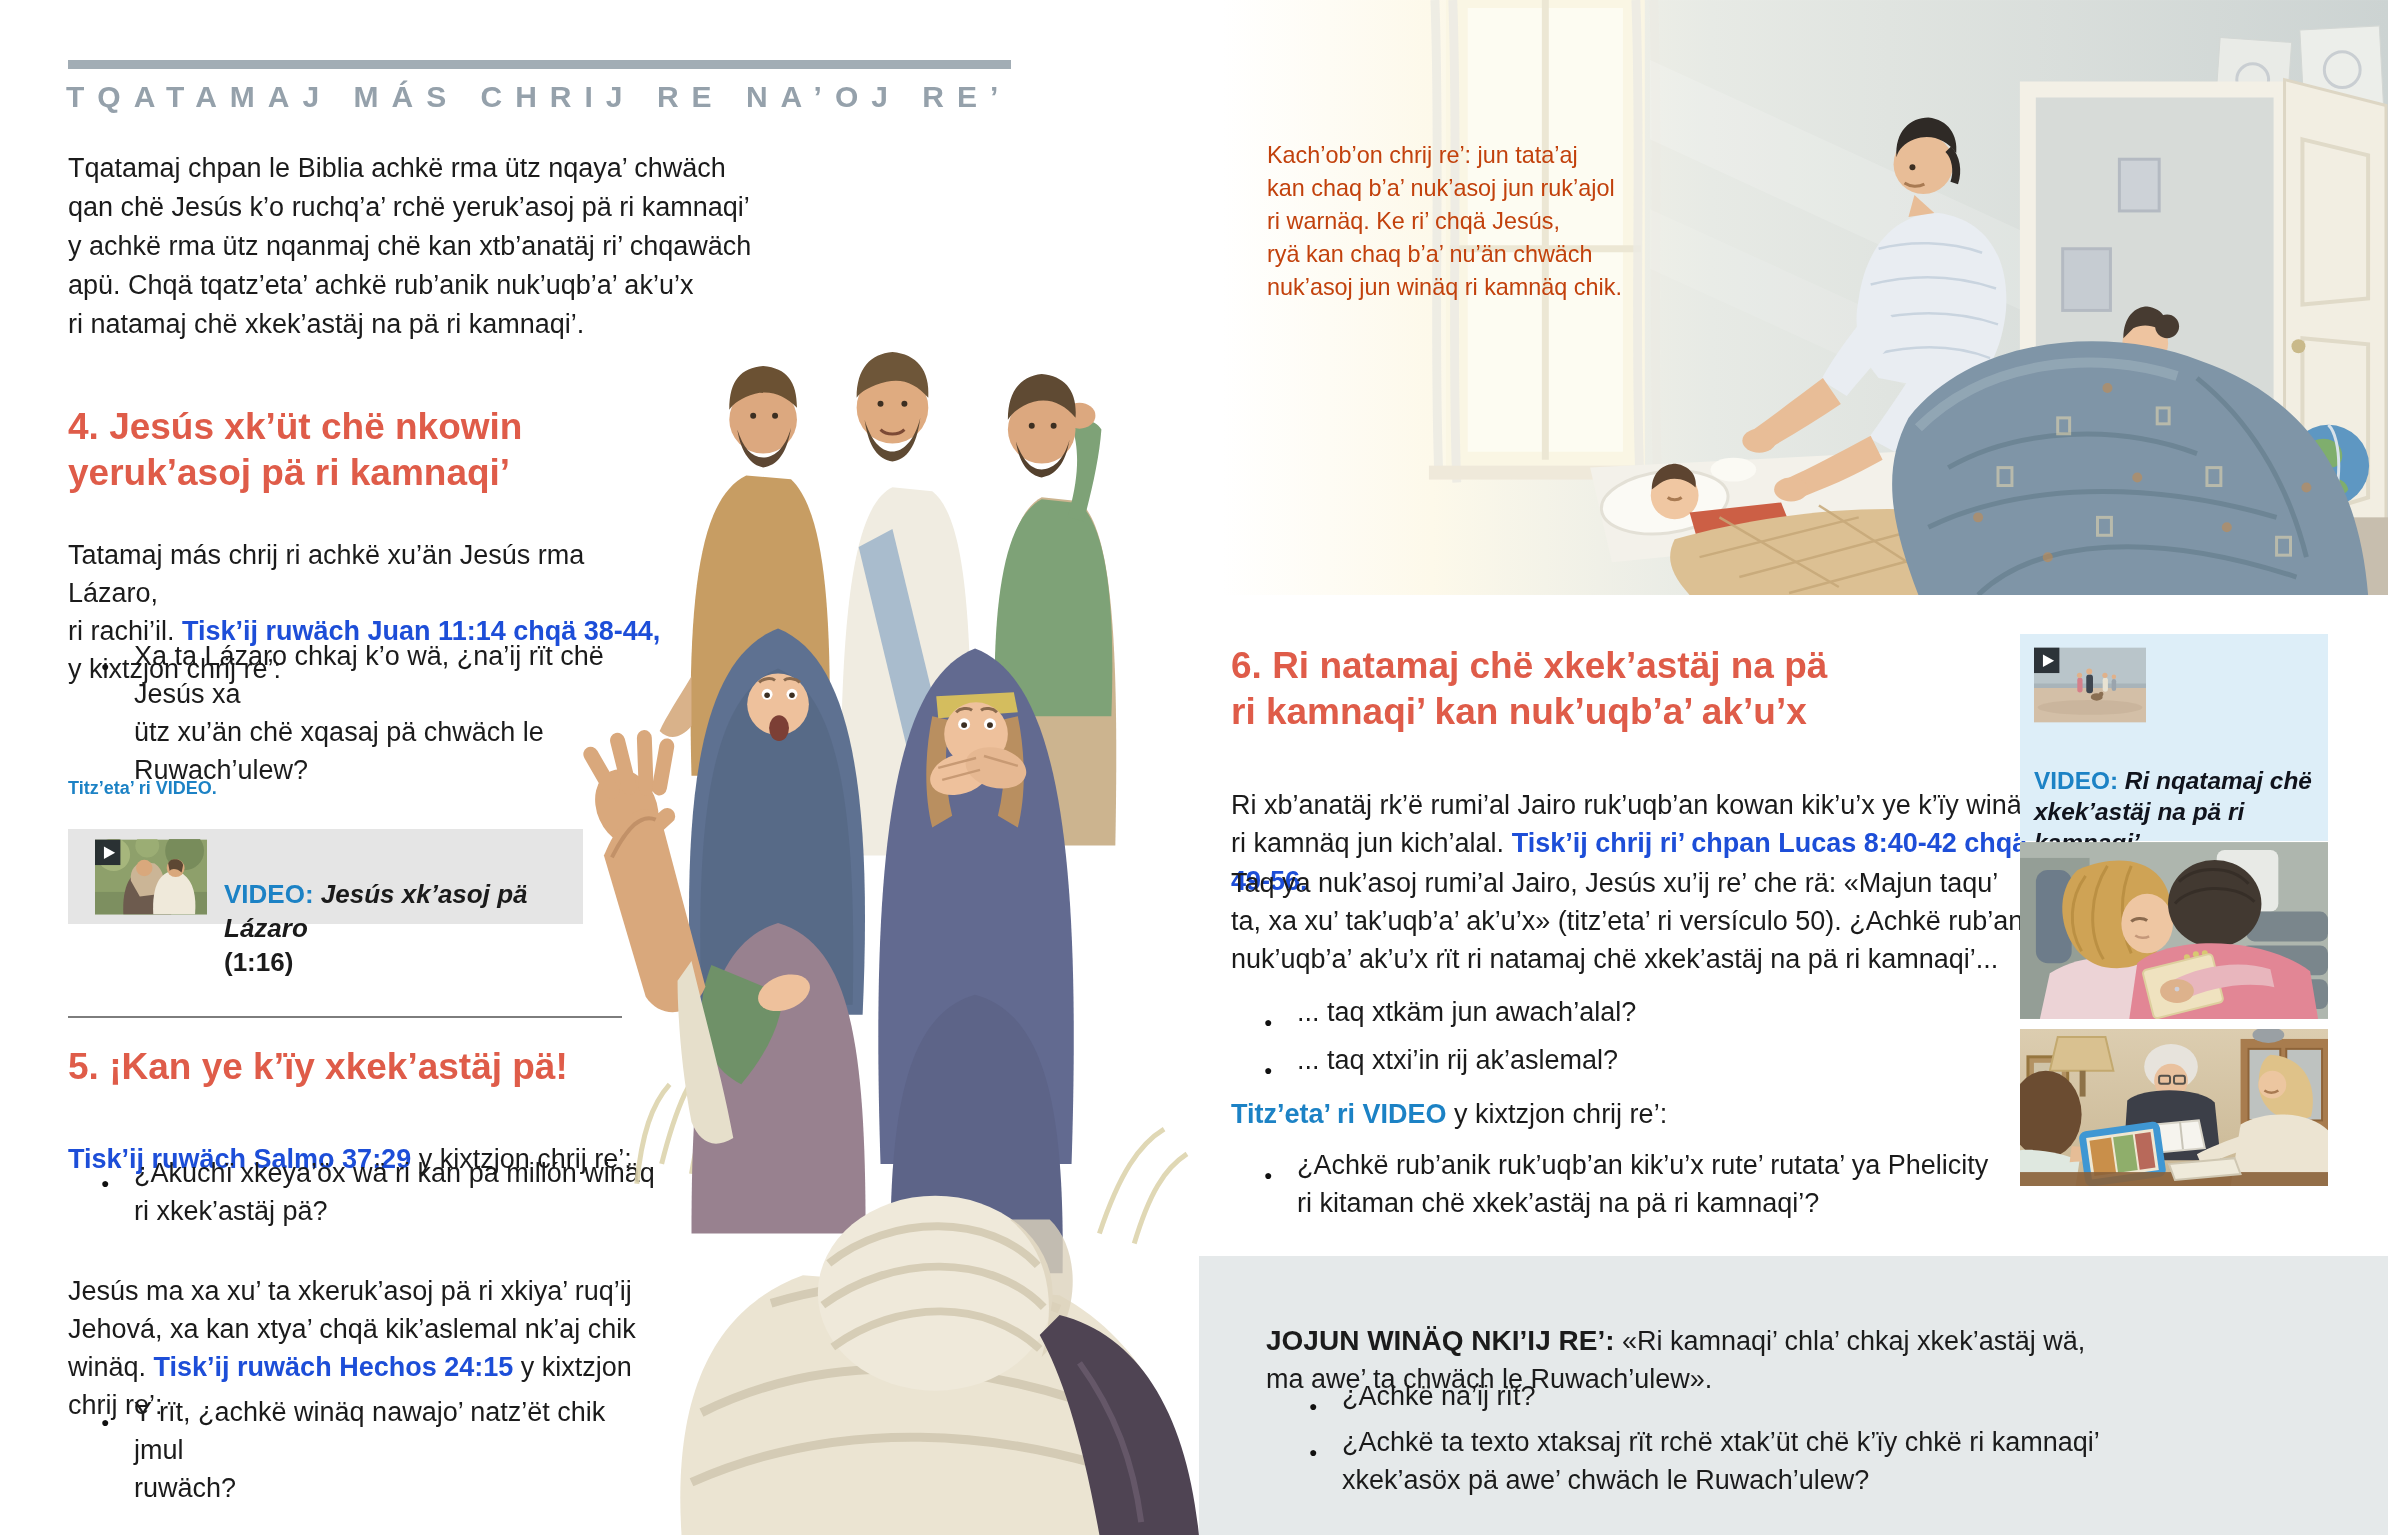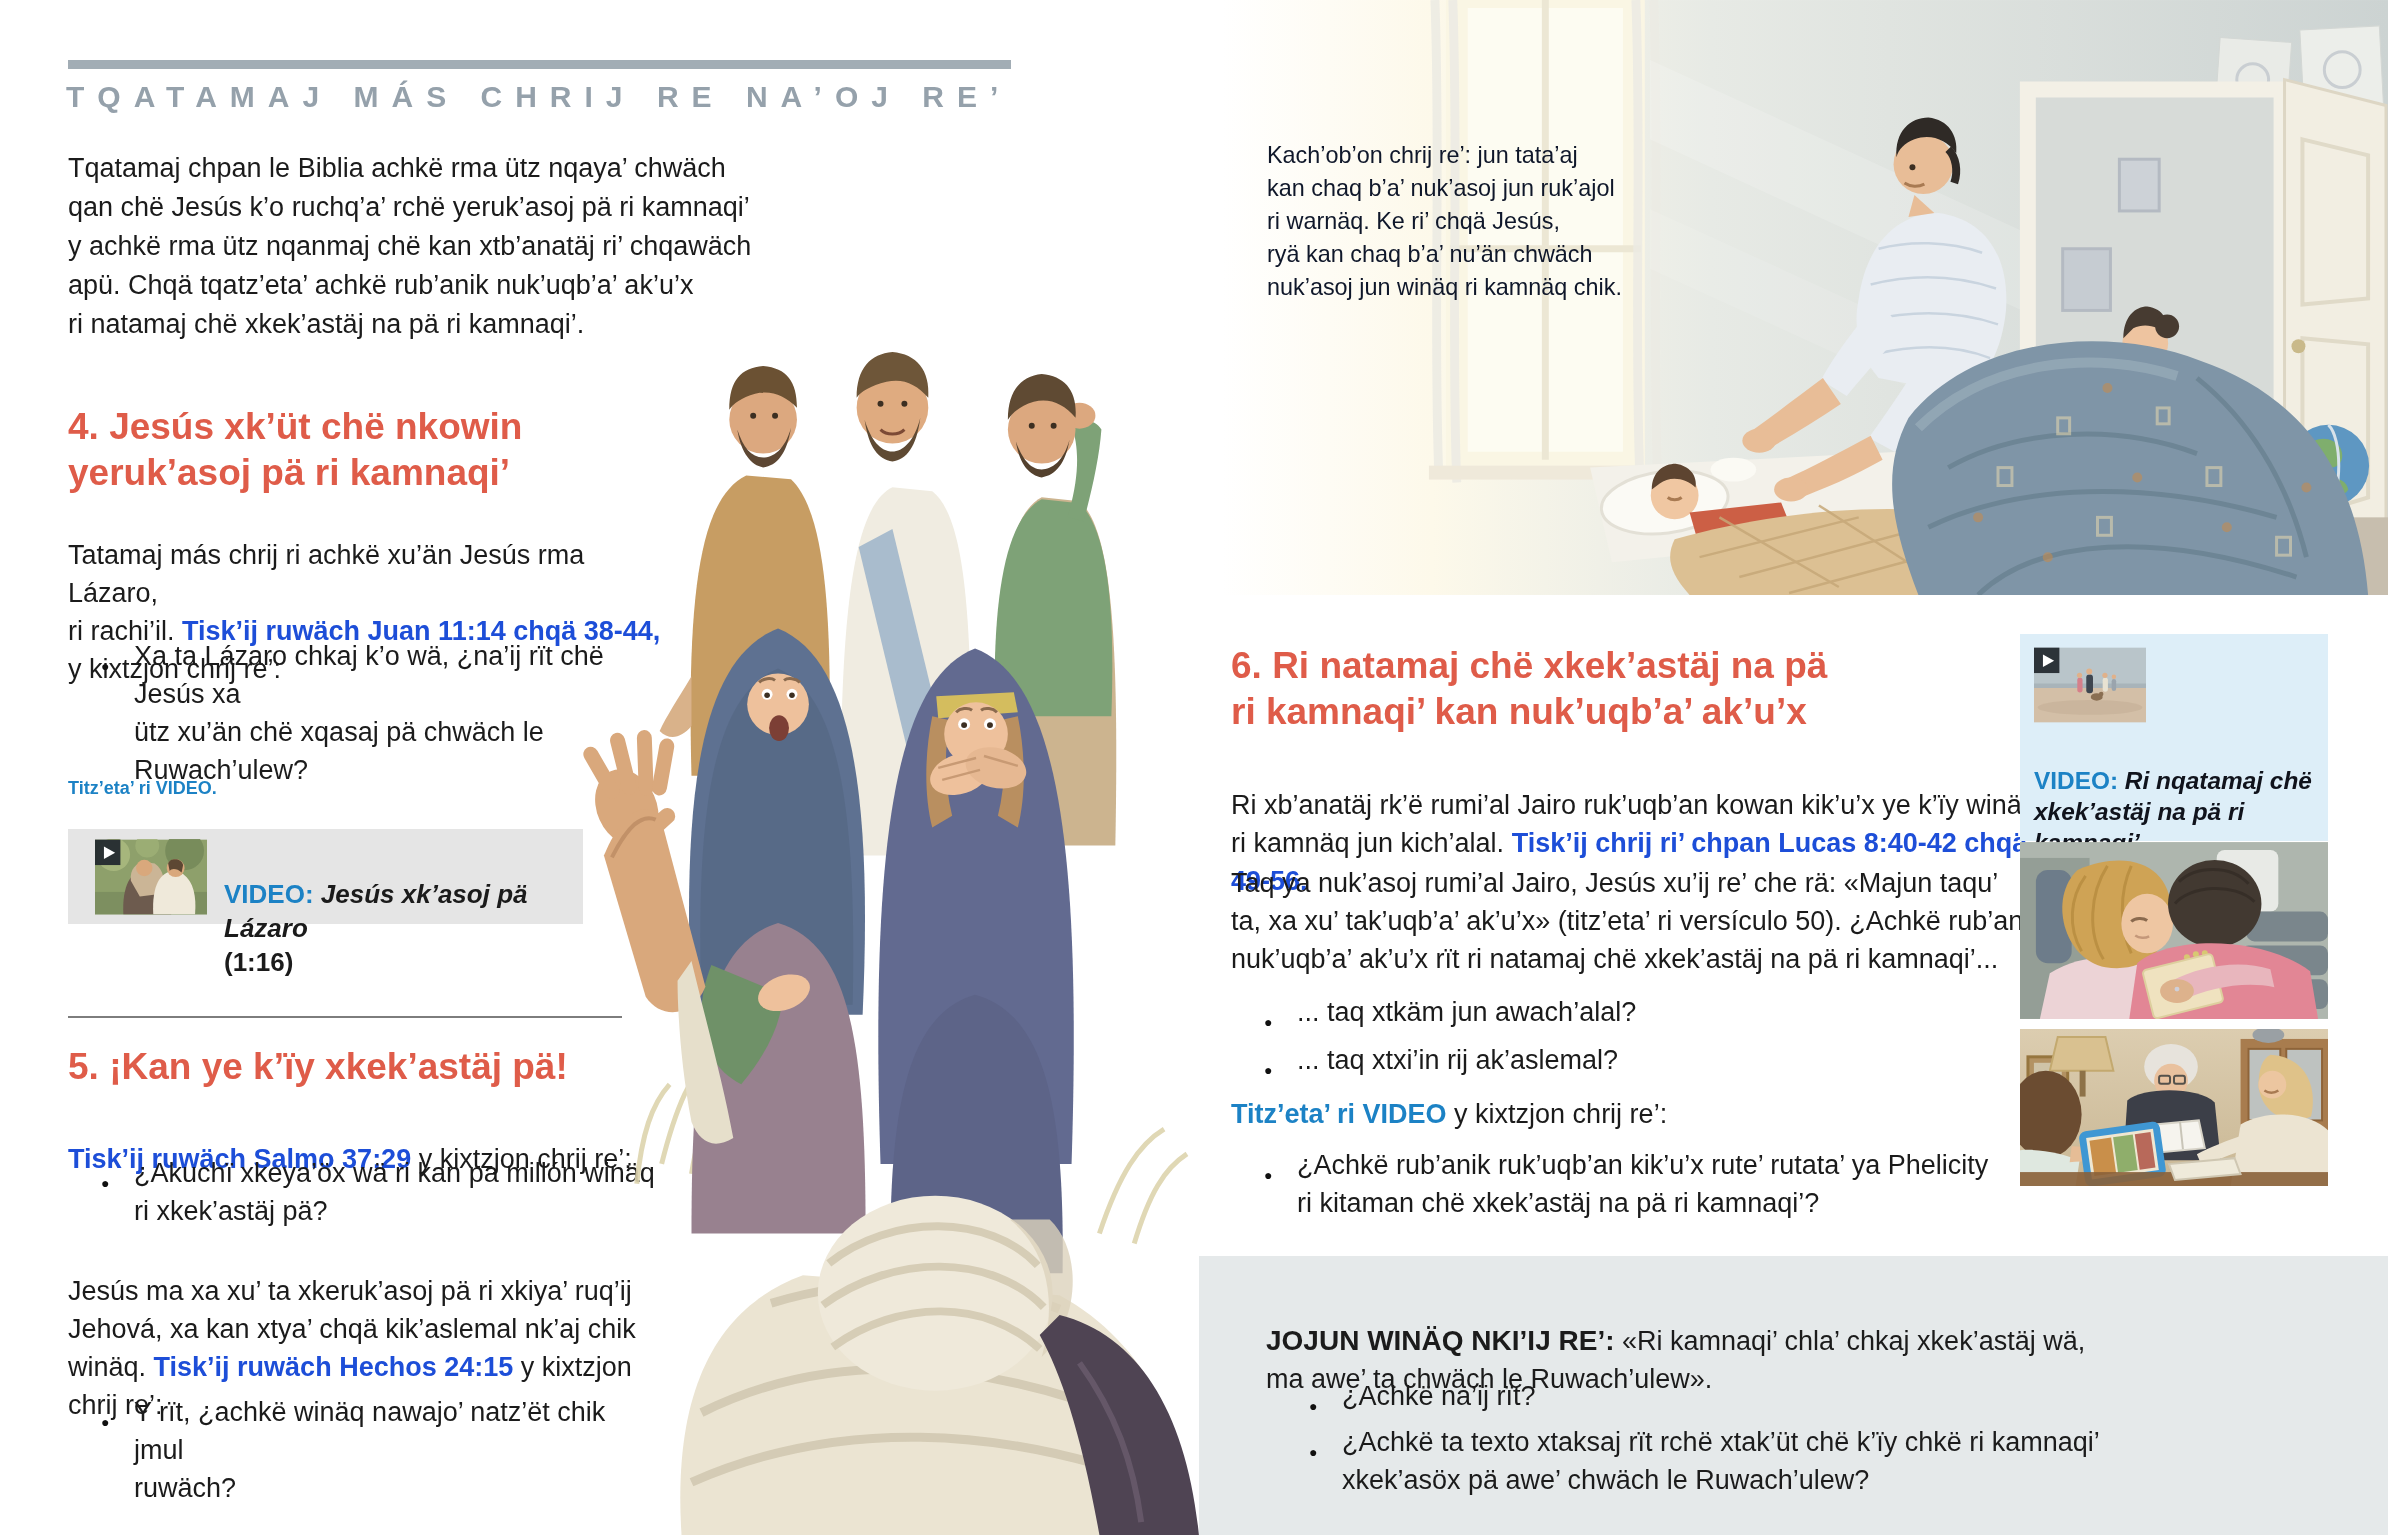--- a/index.html
+++ b/index.html
@@ -15,21 +15,21 @@
   .orange{color:#1d4ed8;font-weight:bold;}
   .blue{color:#1c82c5;font-weight:bold;}
   .cta{font-size:18px;font-weight:bold;}
   ul.blist{list-style:none;margin:0;padding:0;}
   ul.blist li{position:relative;padding-left:34px;margin-bottom:16px;font-size:27px;line-height:38px;white-space:pre-line;}
   ul.blist li::before{content:"●";position:absolute;left:1px;top:10px;font-size:14px;color:#111;}
   .videobox{background:#e5e5e5;}
   .vb-caption{font-size:26px;line-height:34px;font-weight:bold;}
   .vb-title{font-style:italic;}
   .divider{background:#7d7d7d;height:2px;}
-  .img-caption{font-size:23.4px;line-height:33px;color:#0f172a;}
+  .img-caption{font-size:23.4px;line-height:33px;color:#c2410c;}
   .side-panel{background:#ddeef8;}
   .side-caption{font-size:24.4px;line-height:31px;font-weight:bold;color:#10131c;}
   .graybox{background:#e5e9ea;}
   .gb-head{font-weight:bold;font-size:28px;}
   .photo{display:block;}
 </style>
 </head>
 <body>
 
 <div class="abs kickbar" style="left:68px;top:60px;width:943px;"></div>

